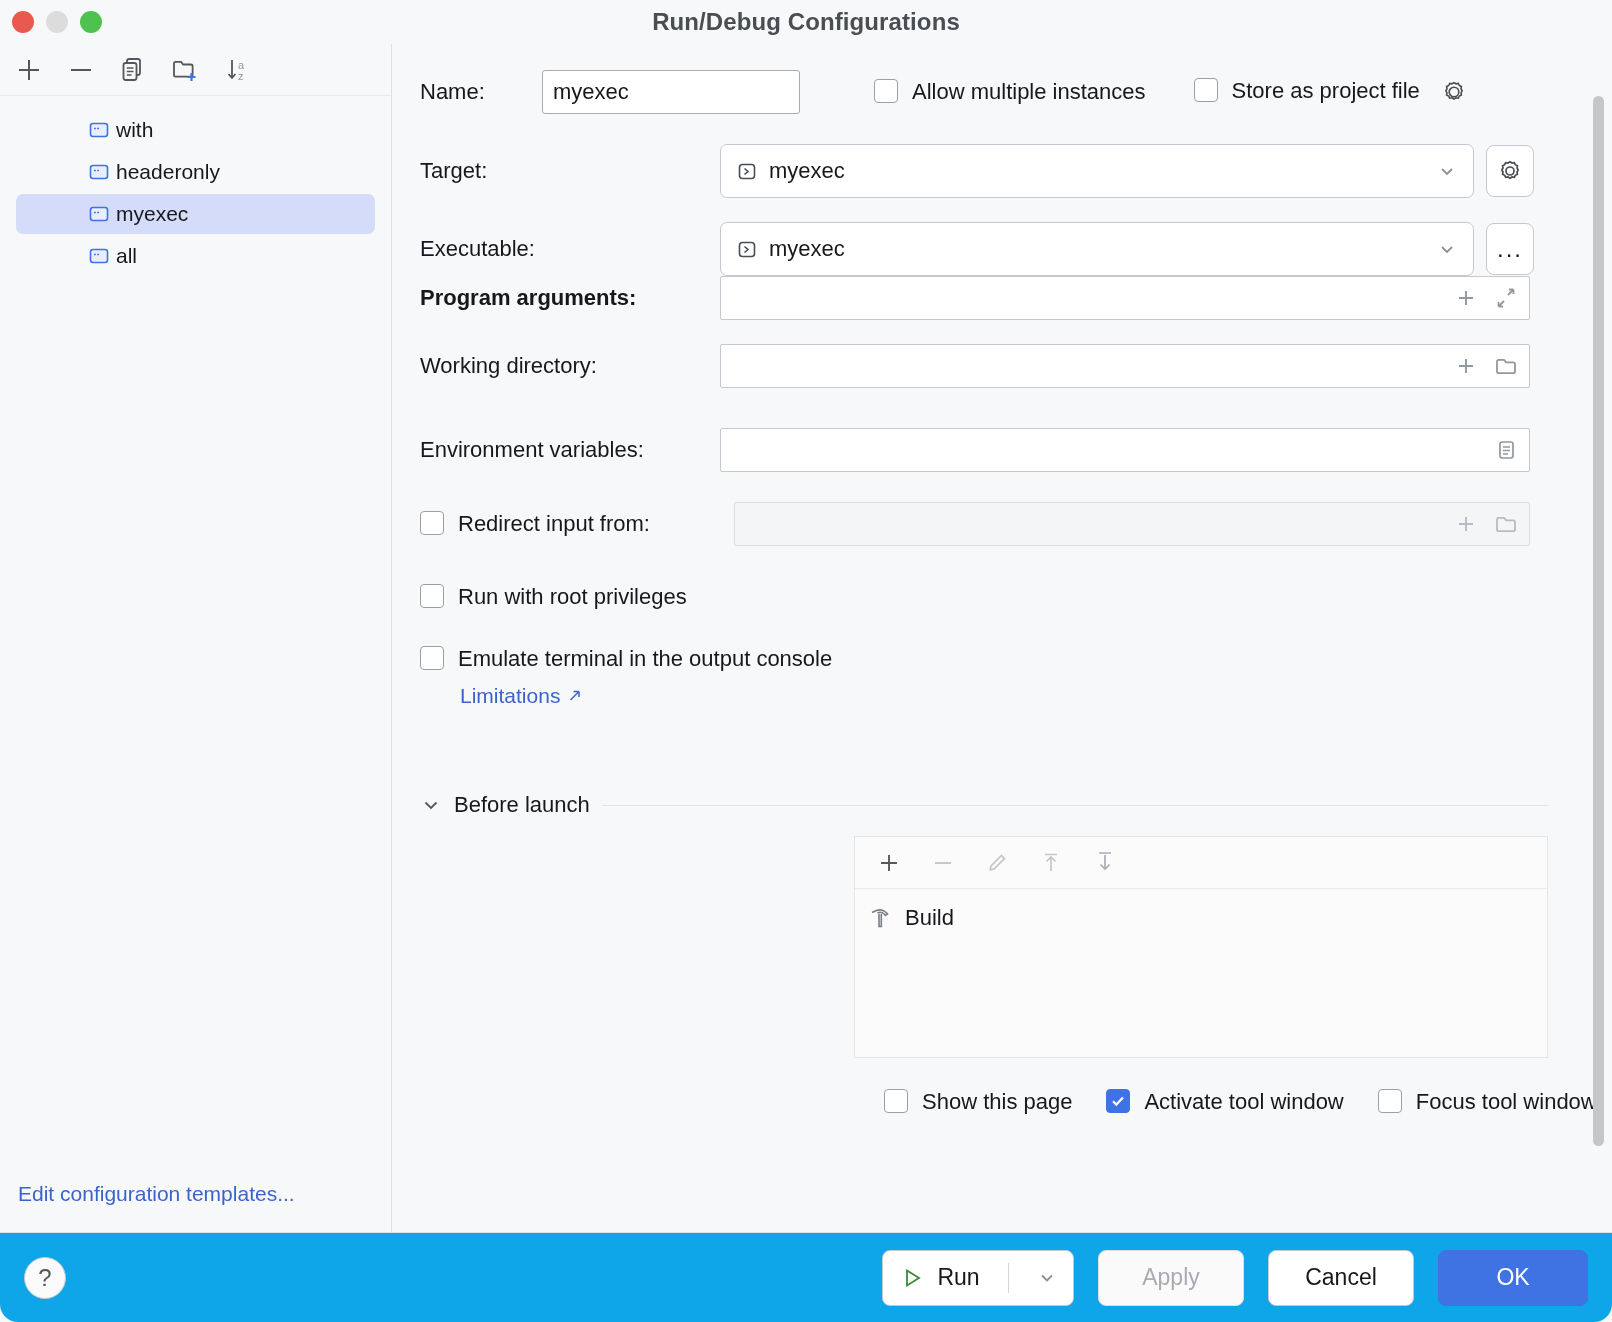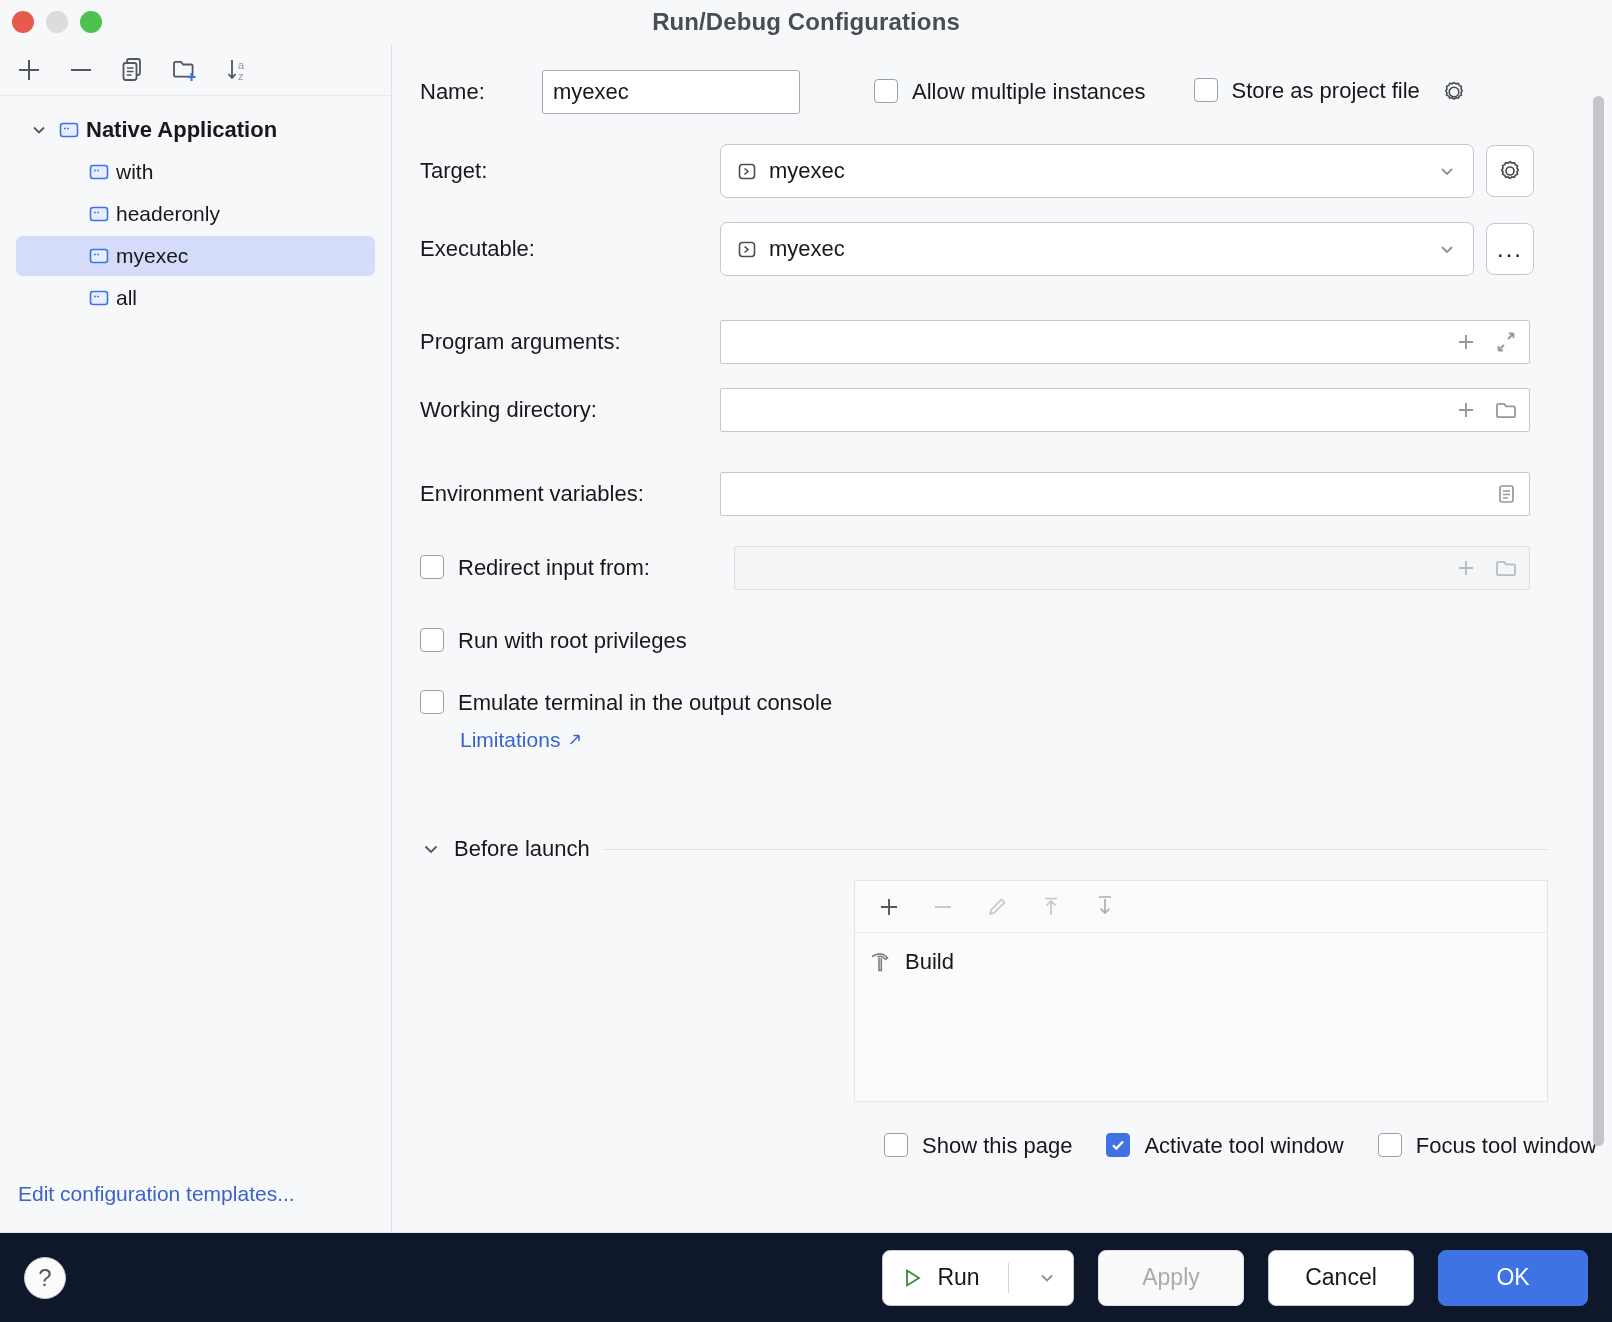--- a/index.html
+++ b/index.html
@@ -6,22 +6,22 @@
   html, body {
     width: 1612px; height: 1322px;
     font-family: "Liberation Sans", sans-serif;
     background: #f7f8fa;
     overflow: hidden;
     -webkit-font-smoothing: antialiased;
   }
   .window {
     position: relative;
     width: 1612px; height: 1322px;
-    background: #0f172a;
-    display: flex; flex-direction: column;
+    background: #0ea5e9;
+    display: flex; flex-direction: column; border-radius: 18px;
   }
 
   
   .titlebar {
     position: relative;
     height: 44px;
     flex: 0 0 44px;
     background: #f7f8fa;
     display: flex; align-items: center; justify-content: center;
   }
@@ -249,34 +249,20 @@
           <svg width="30" height="30" viewBox="0 0 30 30">
             <path d="M10 5 V23 M6.5 19 L10 23 L13.5 19" stroke="#53565c" stroke-width="1.8" fill="none"></path>
             <text x="16" y="14" font-family="Liberation Sans, sans-serif" font-size="11" fill="#9497a0">a</text>
             <text x="16" y="25" font-family="Liberation Sans, sans-serif" font-size="11" fill="#9497a0">z</text>
           </svg>
         </div>
       </div>
 
       <div class="tree">
 
-        <div class="tree-row root">
-          <span class="twisty">
-            <svg width="20" height="20" viewBox="0 0 20 20">
-                <path d="M5 7.5 L10 12.5 L15 7.5" stroke="#53565c" stroke-width="1.8" fill="none"></path>
-              </svg>
-          </span>
-          <span class="node-icon">
-            <svg width="24" height="24" viewBox="0 0 24 24">
-                <rect x="3.5" y="5.5" width="17" height="13" rx="2.5" stroke="#3f73e3" stroke-width="1.6" fill="#e8eefc"></rect>
-                <path d="M7 10.5 h1.8 M10.2 10.5 h1.8" stroke="#3f73e3" stroke-width="1.5"></path>
-              </svg>
-          </span>
-          <span class="node-label">Native Application</span>
-        </div>
 
         <div class="tree-row">
           <span class="indent"></span>
           <span class="indent"></span>
           <span class="node-icon">
             <svg width="24" height="24" viewBox="0 0 24 24">
                 <rect x="3.5" y="5.5" width="17" height="13" rx="2.5" stroke="#3f73e3" stroke-width="1.6" fill="#e8eefc"></rect>
                 <path d="M7 10.5 h1.8 M10.2 10.5 h1.8" stroke="#3f73e3" stroke-width="1.5"></path>
               </svg>
           </span>
@@ -390,21 +376,21 @@
               <svg width="24" height="24" viewBox="0 0 24 24">
                   <path d="M7 10 L12 15 L17 10" stroke="#8d9098" stroke-width="1.8" fill="none"></path>
                 </svg>
             </span>
           </div>
           <div class="sq-btn">
             <span style="font-size:24px;letter-spacing:2px;color:#17181b;line-height:10px;">...</span>
           </div>
         </div>
 
-        <div class="row" style="margin-top:44px; padding-right:82px;">
+        <div class="row" style="padding-right:82px;font-weight:bold;">
           <div class="lbl lbl-col">Program arguments:</div>
           <div class="field">
             <span></span>
             <span class="spacer"></span>
             <span class="field-icon">
               <svg width="28" height="28" viewBox="0 0 28 28">
                   <path d="M14 7 V21 M7 14 H21" stroke="#9297a0" stroke-width="1.9" fill="none"></path>
                 </svg>
             </span>
             <span class="field-icon">

